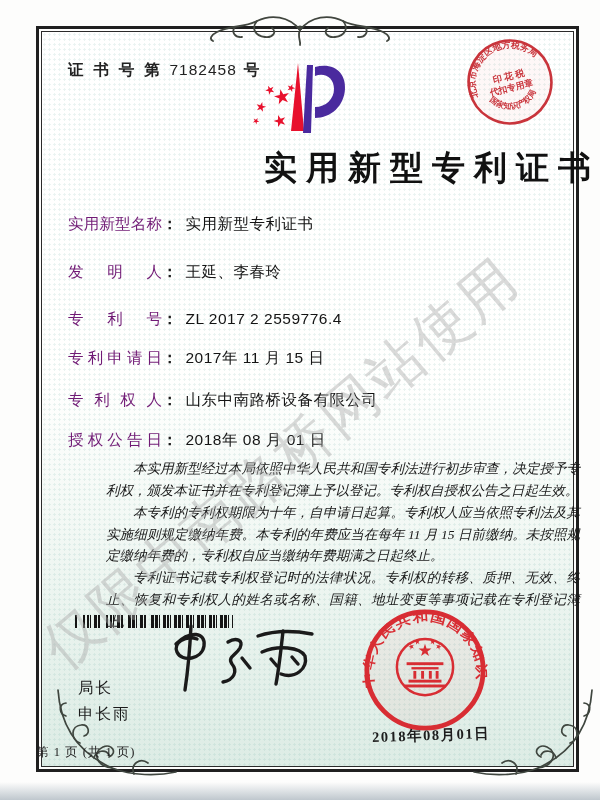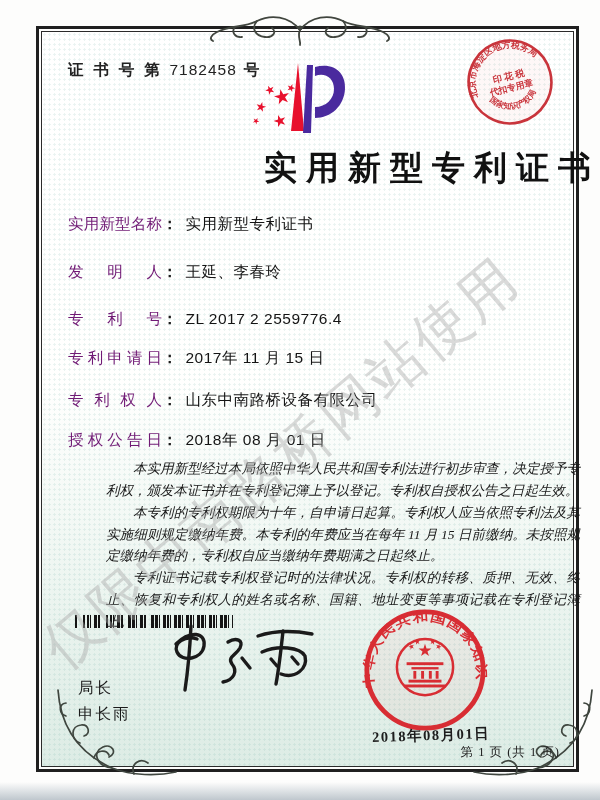--- a/index.html
+++ b/index.html
@@ -88,21 +88,21 @@
   .tax-stamp { position:absolute; left:466px; top:38px; transform:rotate(-14deg); opacity:.92; }
   .official-seal { position:absolute; left:362px; top:607px; opacity:.95; }
   .seal-date {
     position:absolute; left:372px; top:726px;
     font-size:14.5px; font-weight:600; color:#1d1d1d; letter-spacing:1.5px;
     transform:rotate(-2deg); z-index:4;
   }
 
   .footer {
     position:absolute; left:36px; right:40px; top:744px;
-    text-align:right; font-size:12.5px; color:#222; letter-spacing:1px;
+    text-align:left; font-size:12.5px; color:#222; letter-spacing:1px;
   }
 
   
   .watermark {
     position:absolute; left:52px; top:618px;
     transform:rotate(-40deg); transform-origin:0 50%;
     font-size:57px; color:#a8a8a8; opacity:.42; letter-spacing:3px;
     white-space:nowrap; z-index:5; pointer-events:none; font-weight:400;
   }
 

